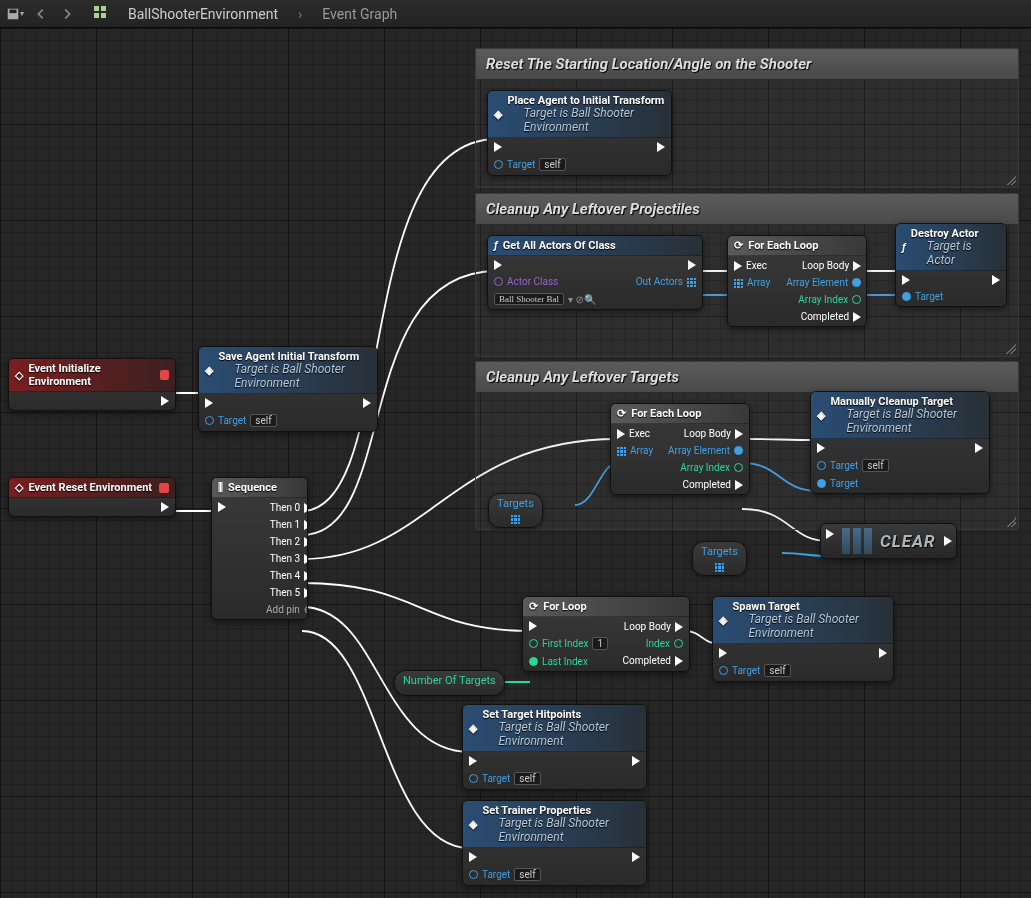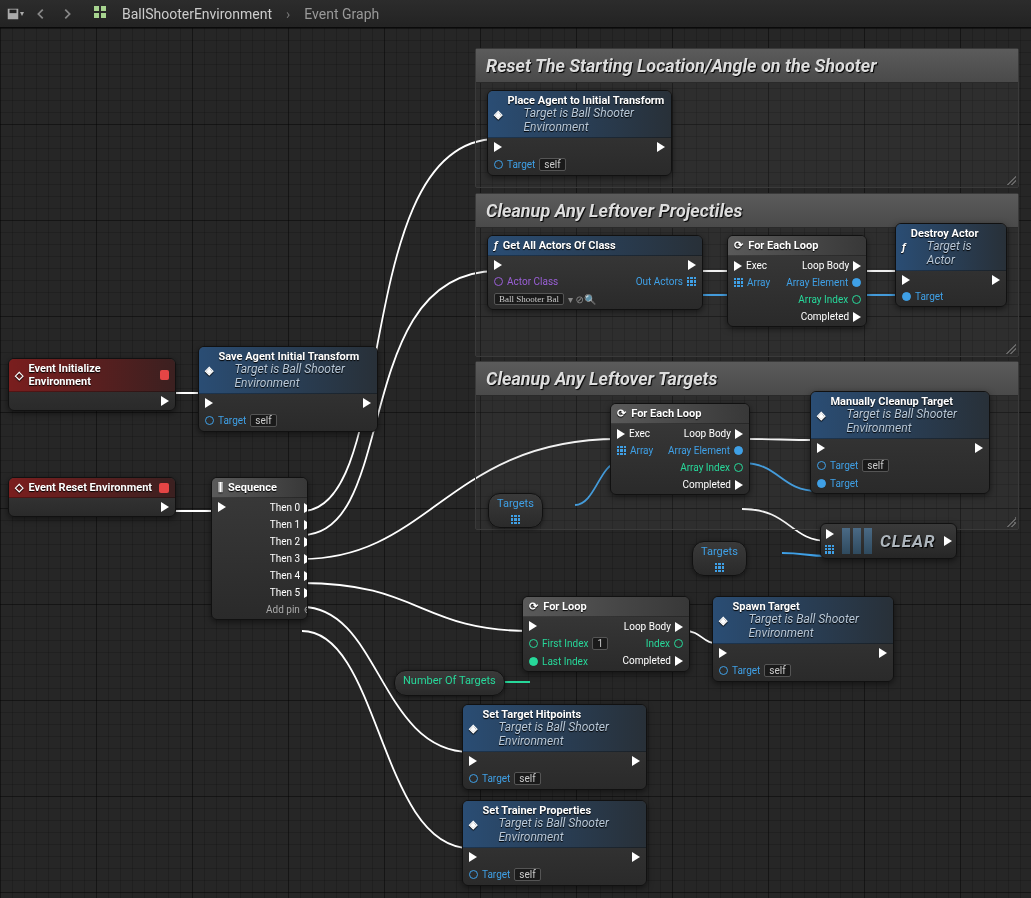--- a/index.html
+++ b/index.html
@@ -22,21 +22,21 @@
   align-items: center;
   gap: 4px;
   padding: 0 4px;
 }
 .tbtn {
   width: 22px; height: 22px;
   display: flex; align-items: center; justify-content: center;
   color: #aaa; cursor: pointer;
   border-radius: 2px;
 }
-.breadcrumb { display: flex; align-items: center; gap: 14px; margin-left: 10px; font-size: 14px; }
+.breadcrumb { display: flex; align-items: center; gap: 20px; margin-left: 10px; font-size: 14px; }
 .crumb { color: #ccc; cursor: pointer; }
 .crumb-sep { color: #777; }
 .crumb2 { color: #999; }
 .bp-icon { color: #a7d38f; }
 
 
 .canvas {
   position: absolute;
   left: 0; top: 28px; right: 0; bottom: 0;
   background-color: #262626;
@@ -52,21 +52,21 @@
 .comment {
   position: absolute;
   background: rgba(120,120,120,.10);
   border: 1px solid #3a3a3a;
   border-radius: 2px;
 }
 .comment .comment-title {
   background: linear-gradient(#5b5b5b, #4a4a4a);
   border-bottom: 1px solid #2a2a2a;
   padding: 6px 10px;
-  font-size: 18px;
+  font-size: 15px;
   font-weight: bold;
   font-style: italic;
   color: #ddd;
   text-shadow: 1px 1px 1px #000;
 }
 
 
 .node {
   position: absolute;
   background: linear-gradient(#3a3a3a, #2a2a2a);
@@ -116,21 +116,21 @@
   border-left: 8px solid #fff;
 }
 .pin .dot {
   width: 9px; height: 9px; border-radius: 50%;
   background: transparent;
   border: 1.5px solid currentColor;
 }
 .pin .dot.filled { background: currentColor; }
 .c-exec { color: #fff; }
 .c-obj  { color: #3fa0e6; }
-.c-arr  { color: #3fa0e6; }
+.c-arr  { color: #3fa0e6; align-items: flex-end; }
 .c-int  { color: #27d89a; }
 .c-cls  { color: #9a5fd6; }
 .txtbox {
   background: #1a1a1a;
   border: 1px solid #555;
   border-radius: 2px;
   padding: 0 4px;
   font-size: 10px;
   color: #ccc;
 }

